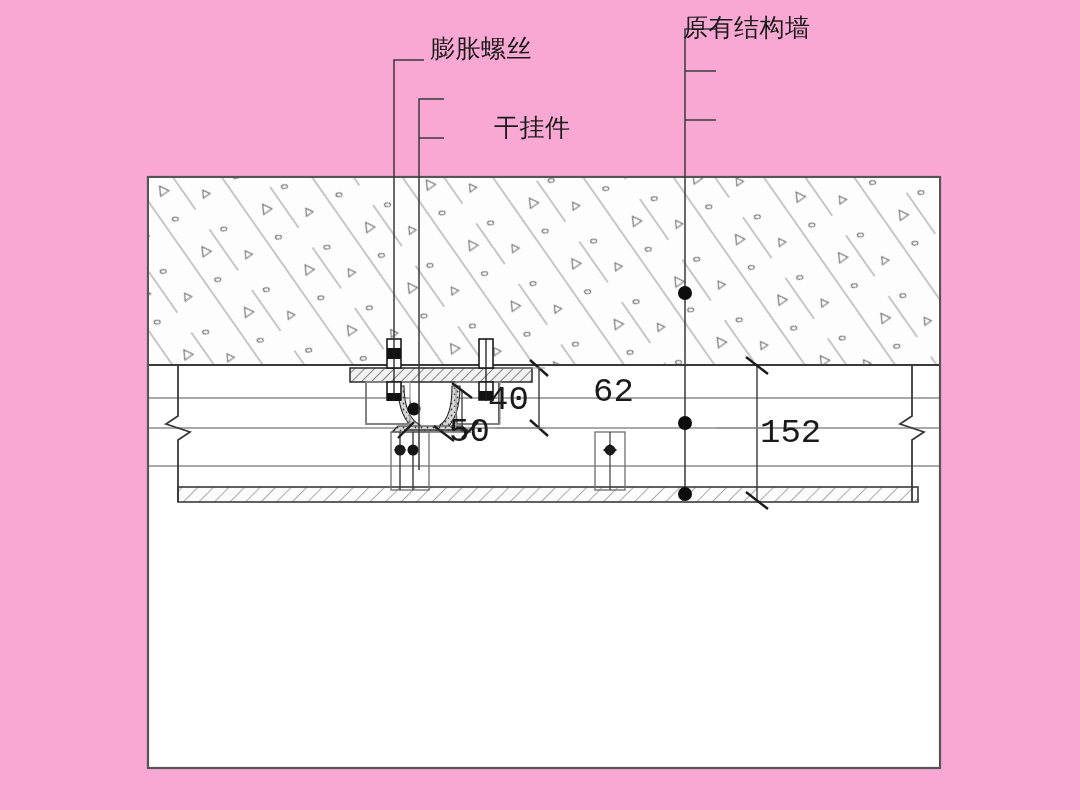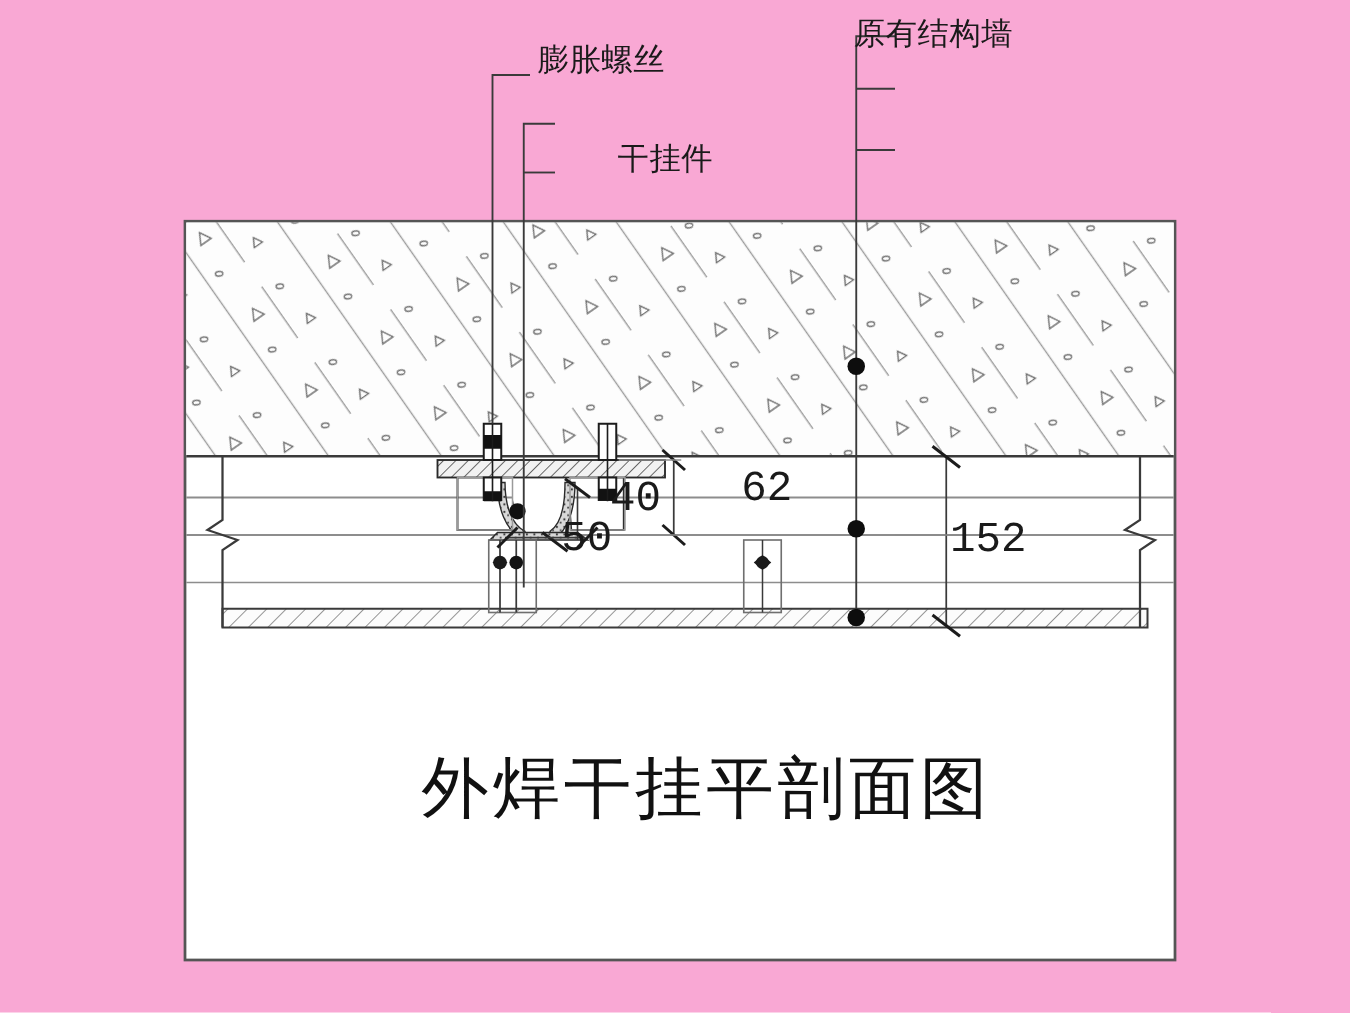--- a/index.html
+++ b/index.html
@@ -215,15 +215,14 @@
   <div class="lbl lbl-callout" style="left:430px; top:36px;">膨胀螺丝</div>
   <div class="lbl lbl-callout" style="left:454px; top:115px;margin-left:40px;">干挂件</div>
 
   <div class="lbl lbl-callout" style="left:683px; top:15px;">原有结构墙</div>
 
   <div class="lbl lbl-dim" style="left:461px; top:383px;">40</div>
   <div class="lbl lbl-dim" style="left:422px; top:415px;">50</div>
   <div class="lbl lbl-dim" style="left:566px; top:375px;">62</div>
   <div class="lbl lbl-dim" style="left:733px; top:416px;">152</div>
 
-  <div class="lbl lbl-title" style="left:337px; top:604px;">外焊干挂平剖面图</div>
 
 </div>
 
 </body></html>

